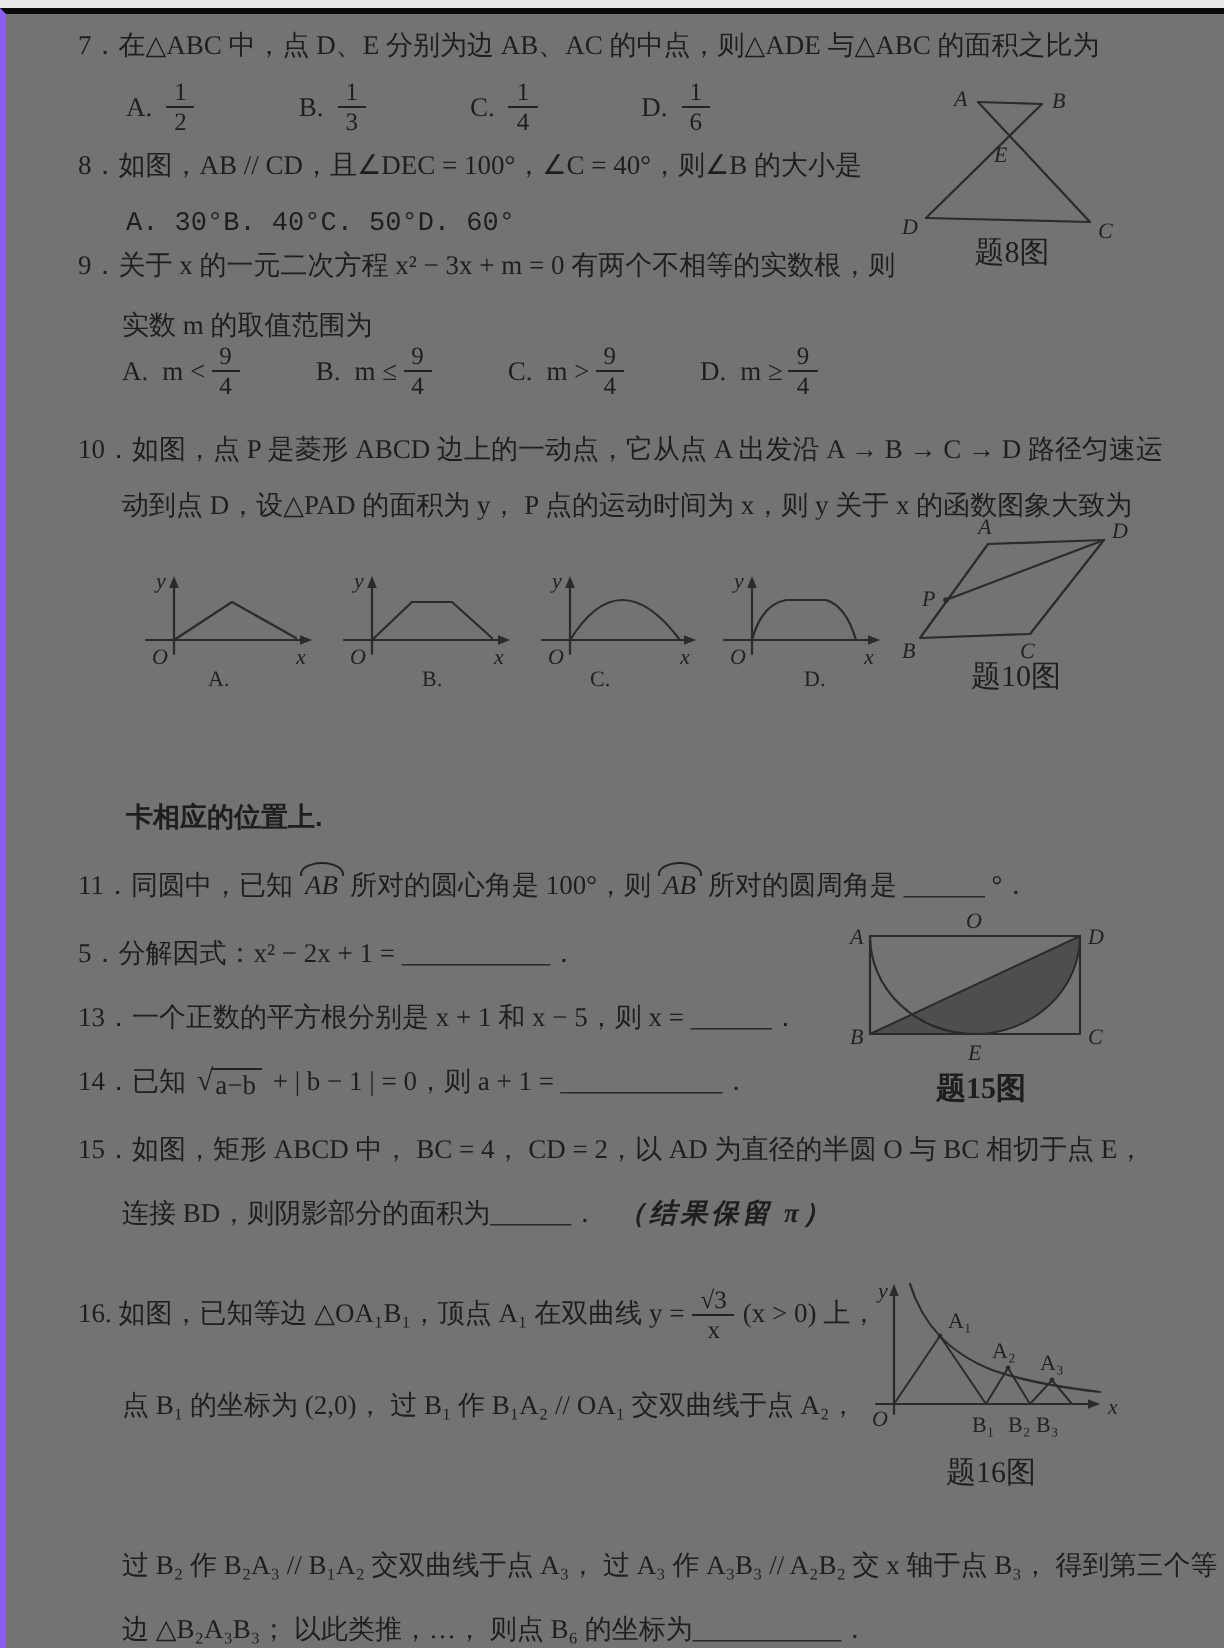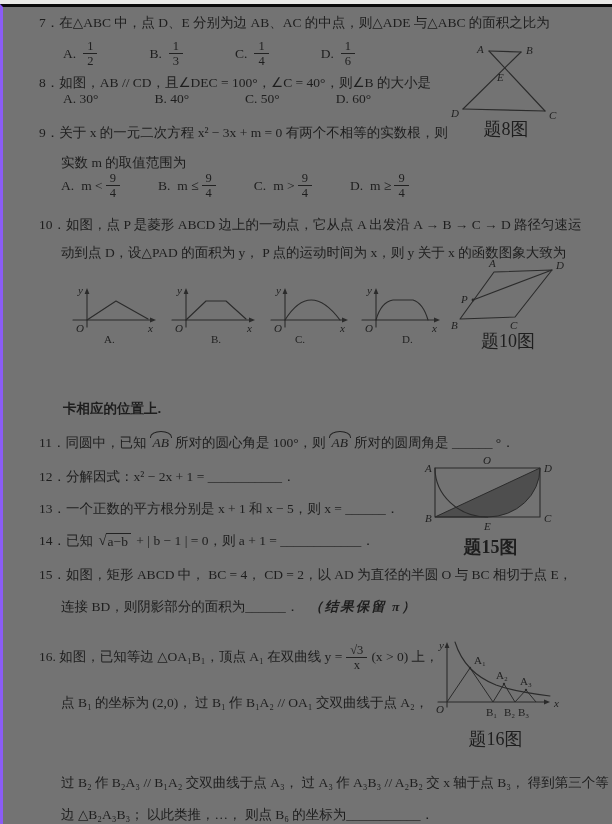--- a/index.html
+++ b/index.html
@@ -24,21 +24,21 @@
   .arc::before{
     content:"";position:absolute;left:-1px;right:-1px;top:-4px;height:6px;
     border:1.3px solid #222;border-bottom:none;
     border-radius:100% 100% 0 0 / 180% 180% 0 0;
   }
   .sqrt{display:inline-flex;align-items:flex-start;margin:0 2px;}
   .sqrt .radical{font-size:15px;line-height:1;}
   .sqrt .radicand{border-top:1.2px solid #222;padding:0 3px 0 2px;margin-left:-1px;}
   .bold-italic{font-weight:bold;font-style:italic;margin-left:10px;letter-spacing:2px;}
   .fig{position:absolute;}
-  .fig-caption{position:absolute;font-size:18px;text-align:center;}
+  .fig-caption{position:absolute;font-size:15px;text-align:center;}
   svg{overflow:visible;}
   svg .stroke{stroke:#2b2b2b;stroke-width:1.1;fill:none;stroke-linecap:round;stroke-linejoin:round;}
   svg .thin{stroke:#2b2b2b;stroke-width:1;fill:none;}
   svg text{font-family:"Liberation Serif","DejaVu Sans",serif;font-style:italic;font-size:11px;fill:#222;}
   svg text.upright{font-style:normal;}
   svg .shade{fill:#4e4e4e;stroke:#2b2b2b;stroke-width:1;}
   svg .arrowhead{fill:#2b2b2b;stroke:none;}
 </style>
 </head>
 <body>
@@ -71,21 +71,21 @@
     <span class="opt">
       <span class="olet">D.</span>
       <span class="frac">
           <span class="fnum">1</span>
           <span class="fden">6</span>
         </span>
     </span>
   </div>
 
   <div class="line" style="left:36px;top:68px;text-align:center;">8．如图，AB // CD，且∠DEC = 100°，∠C = 40°，则∠B 的大小是</div>
-  <div class="opt-row" style="left:60px;top:84px;gap:56px;">
+  <div class="opt-row" style="left:60px;top:98px;font-family:Liberation Mono, monospace;">
     <span>A.  30°</span>
     <span>B.  40°</span>
     <span>C.  50°</span>
     <span>D.  60°</span>
   </div>
 
   <svg class="fig" style="left:448px;top:30px;" width="110" height="84" viewBox="0 0 110 84">
     <g class="stroke">
       <line x1="38" y1="14" x2="70" y2="15"></line>
       <line x1="38" y1="14" x2="94" y2="74"></line>
@@ -206,21 +206,21 @@
     <text x="62" y="74">C</text>
   </svg>
   <div class="fig-caption" style="left:445px;top:322px;width:120px;">题10图</div>
 
   <div class="line sec-header" style="left:60px;top:394px;">卡相应的位置上.</div>
 
   <div class="line" style="left:36px;top:428px;">
     <span>11．同圆中，已知</span><span class="arc">AB</span><span>所对的圆心角是 100°，则</span><span class="arc">AB</span><span>所对的圆周角是 ______ °．</span>
   </div>
 
-  <div class="line" style="left:36px;top:462px;">12．分解因式：x² − 2x + 1 = ___________．</div>
+  <div class="line" style="left:36px;top:462px;">5．分解因式：x² − 2x + 1 = ___________．</div>
 
   <svg class="fig" style="left:420px;top:445px;" width="135" height="82" viewBox="0 0 135 82">
     <path class="shade" d="M12,65 L117,16 A52.5,49 0 0 1 64.5,65 Z"></path>
     <g class="stroke">
       <rect x="12" y="16" width="105" height="49"></rect>
       <path d="M12,16 A52.5,49 0 0 0 64.5,65"></path>
     </g>
     <text x="60" y="12">O</text>
     <text x="2" y="20">A</text>
     <text x="121" y="20">D</text>

